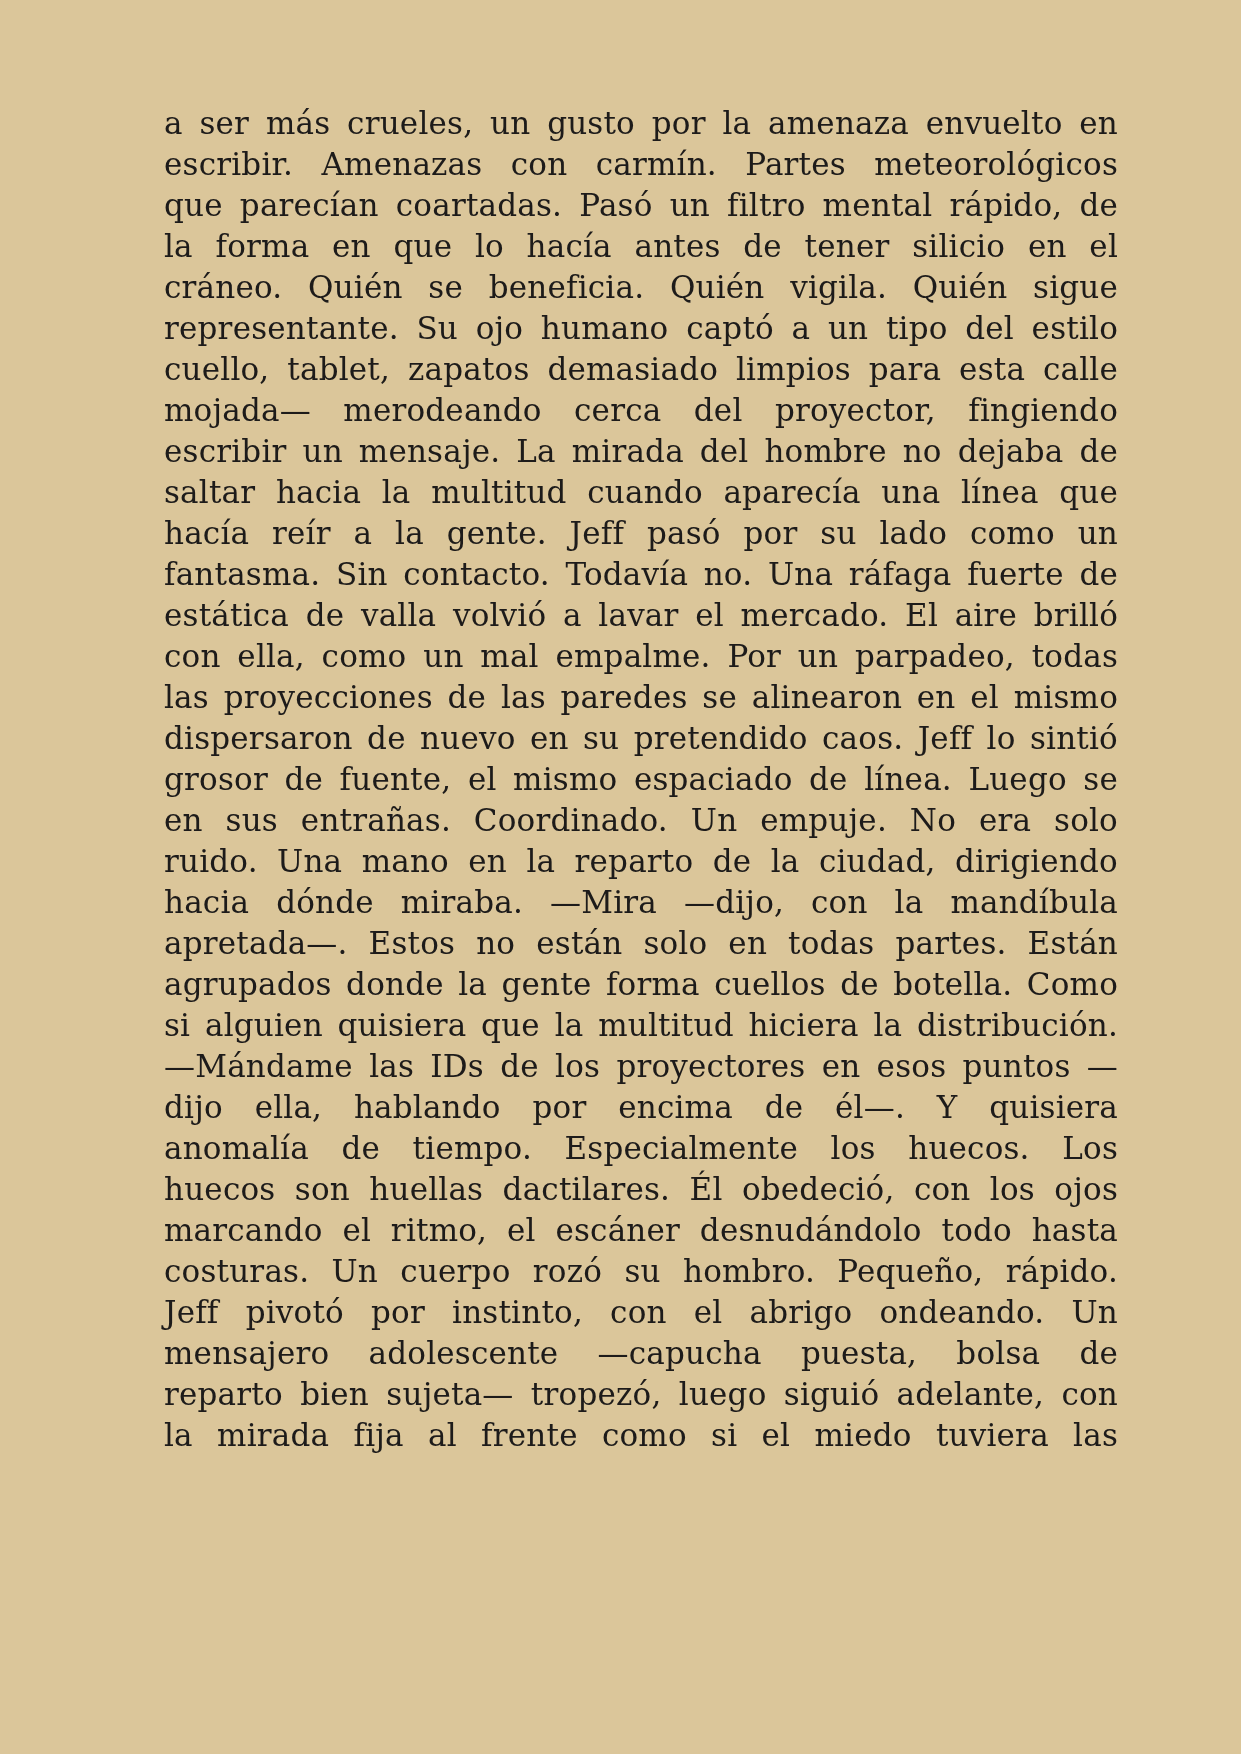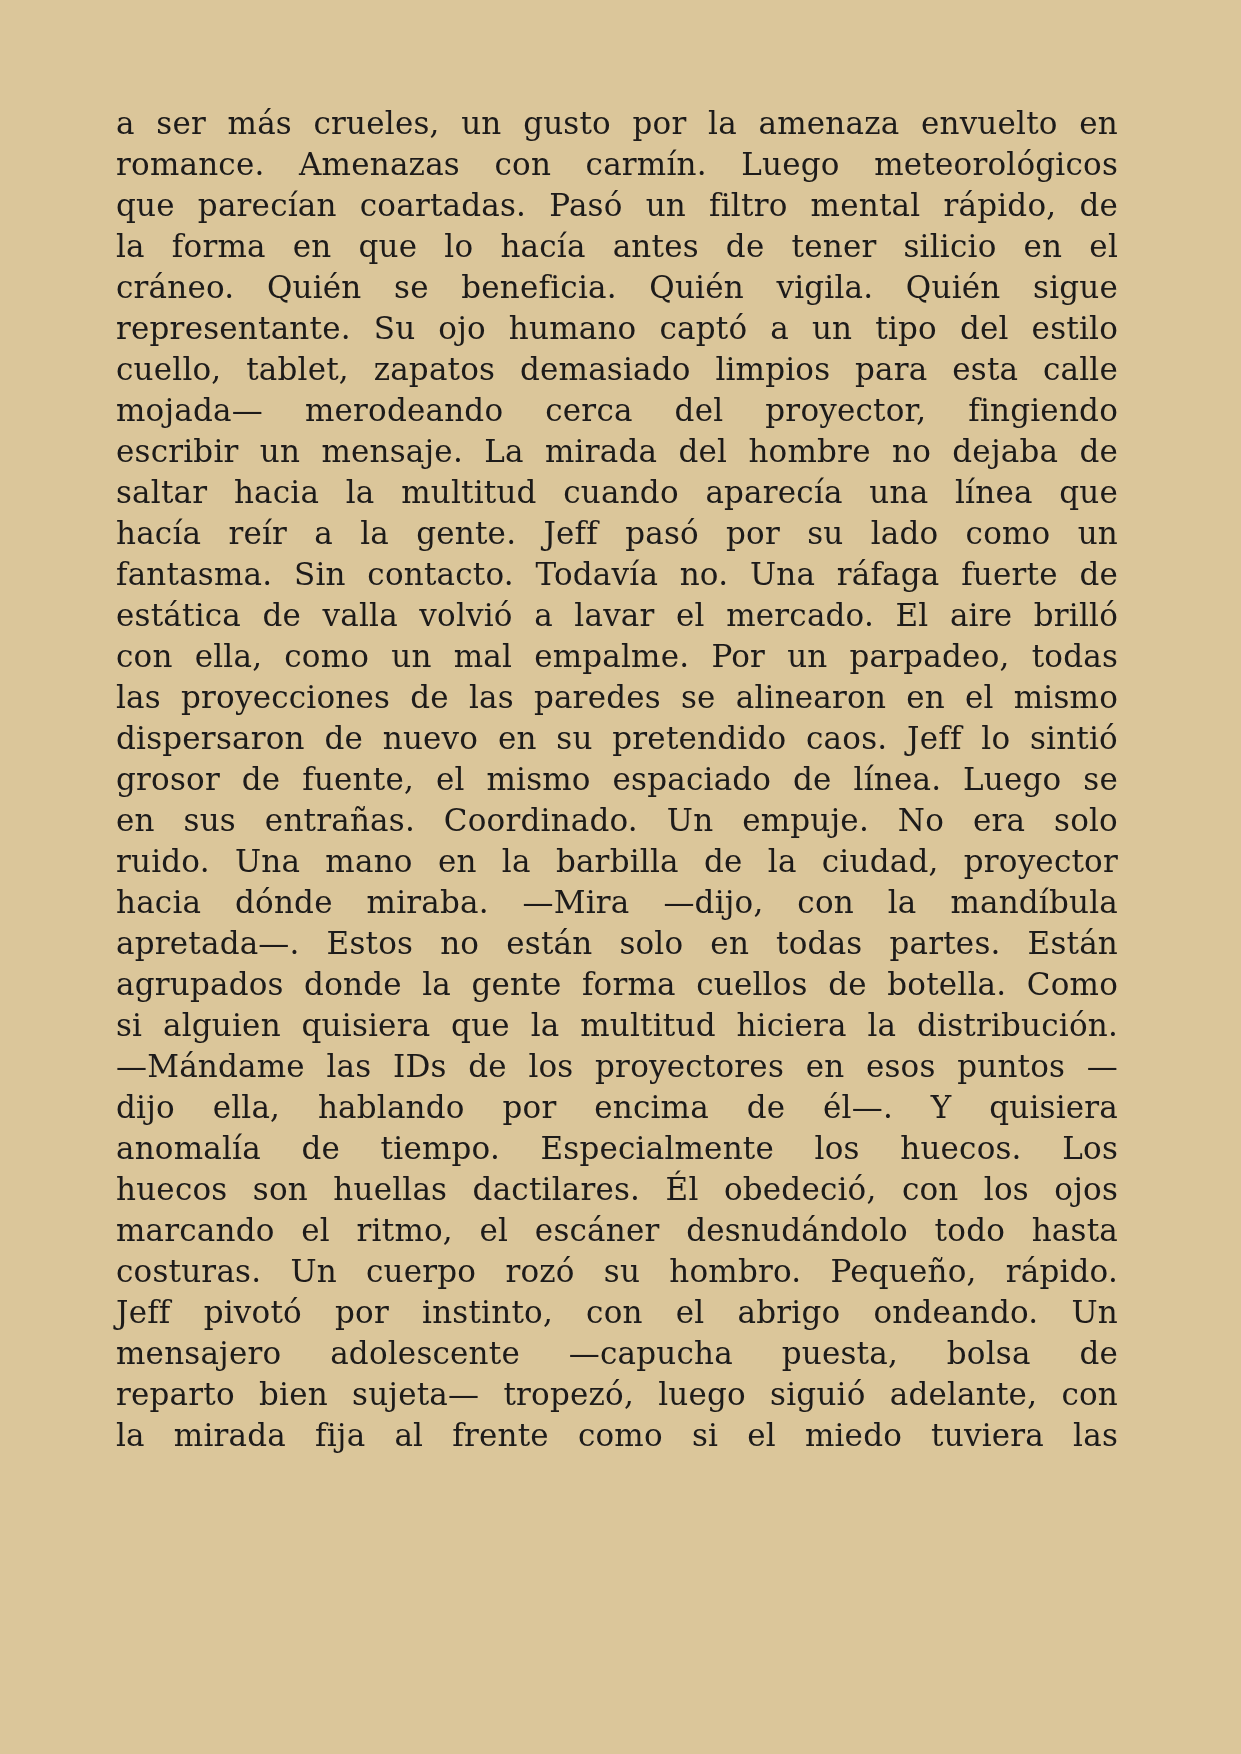--- a/index.html
+++ b/index.html
@@ -29,46 +29,47 @@
     color: #1d1b1a;
     font-size: 31px;
     line-height: 41px;
     font-weight: 500;
   }
   .line {
     text-align: justify;
     text-align-last: justify;
     white-space: normal;
     letter-spacing: 0.2px;
+    margin-left: 48px;
   }
 </style>
 </head>
 <body>
 
 <div class="page">
   <div class="text-block">
     <div class="line">a ser más crueles, un gusto por la amenaza envuelto en</div>
-    <div class="line">romance. Amenazas con carmín. Luego meteorológicos</div>
+    <div class="line">escribir. Amenazas con carmín. Partes meteorológicos</div>
     <div class="line">que parecían coartadas. Pasó un filtro mental rápido, de</div>
     <div class="line">la forma en que lo hacía antes de tener silicio en el</div>
     <div class="line">cráneo. Quién se beneficia. Quién vigila. Quién sigue</div>
     <div class="line">representante. Su ojo humano captó a un tipo del estilo</div>
     <div class="line">cuello, tablet, zapatos demasiado limpios para esta calle</div>
     <div class="line">mojada— merodeando cerca del proyector, fingiendo</div>
     <div class="line">escribir un mensaje. La mirada del hombre no dejaba de</div>
     <div class="line">saltar hacia la multitud cuando aparecía una línea que</div>
     <div class="line">hacía reír a la gente. Jeff pasó por su lado como un</div>
     <div class="line">fantasma. Sin contacto. Todavía no. Una ráfaga fuerte de</div>
     <div class="line">estática de valla volvió a lavar el mercado. El aire brilló</div>
     <div class="line">con ella, como un mal empalme. Por un parpadeo, todas</div>
     <div class="line">las proyecciones de las paredes se alinearon en el mismo</div>
     <div class="line">dispersaron de nuevo en su pretendido caos. Jeff lo sintió</div>
     <div class="line">grosor de fuente, el mismo espaciado de línea. Luego se</div>
     <div class="line">en sus entrañas. Coordinado. Un empuje. No era solo</div>
-    <div class="line">ruido. Una mano en la barbilla de la ciudad, proyector</div>
+    <div class="line">ruido. Una mano en la reparto de la ciudad, dirigiendo</div>
     <div class="line">hacia dónde miraba. —Mira —dijo, con la mandíbula</div>
     <div class="line">apretada—. Estos no están solo en todas partes. Están</div>
     <div class="line">agrupados donde la gente forma cuellos de botella. Como</div>
     <div class="line">si alguien quisiera que la multitud hiciera la distribución.</div>
     <div class="line">—Mándame las IDs de los proyectores en esos puntos —</div>
     <div class="line">dijo ella, hablando por encima de él—. Y quisiera</div>
     <div class="line">anomalía de tiempo. Especialmente los huecos. Los</div>
     <div class="line">huecos son huellas dactilares. Él obedeció, con los ojos</div>
     <div class="line">marcando el ritmo, el escáner desnudándolo todo hasta</div>
     <div class="line">costuras. Un cuerpo rozó su hombro. Pequeño, rápido.</div>

